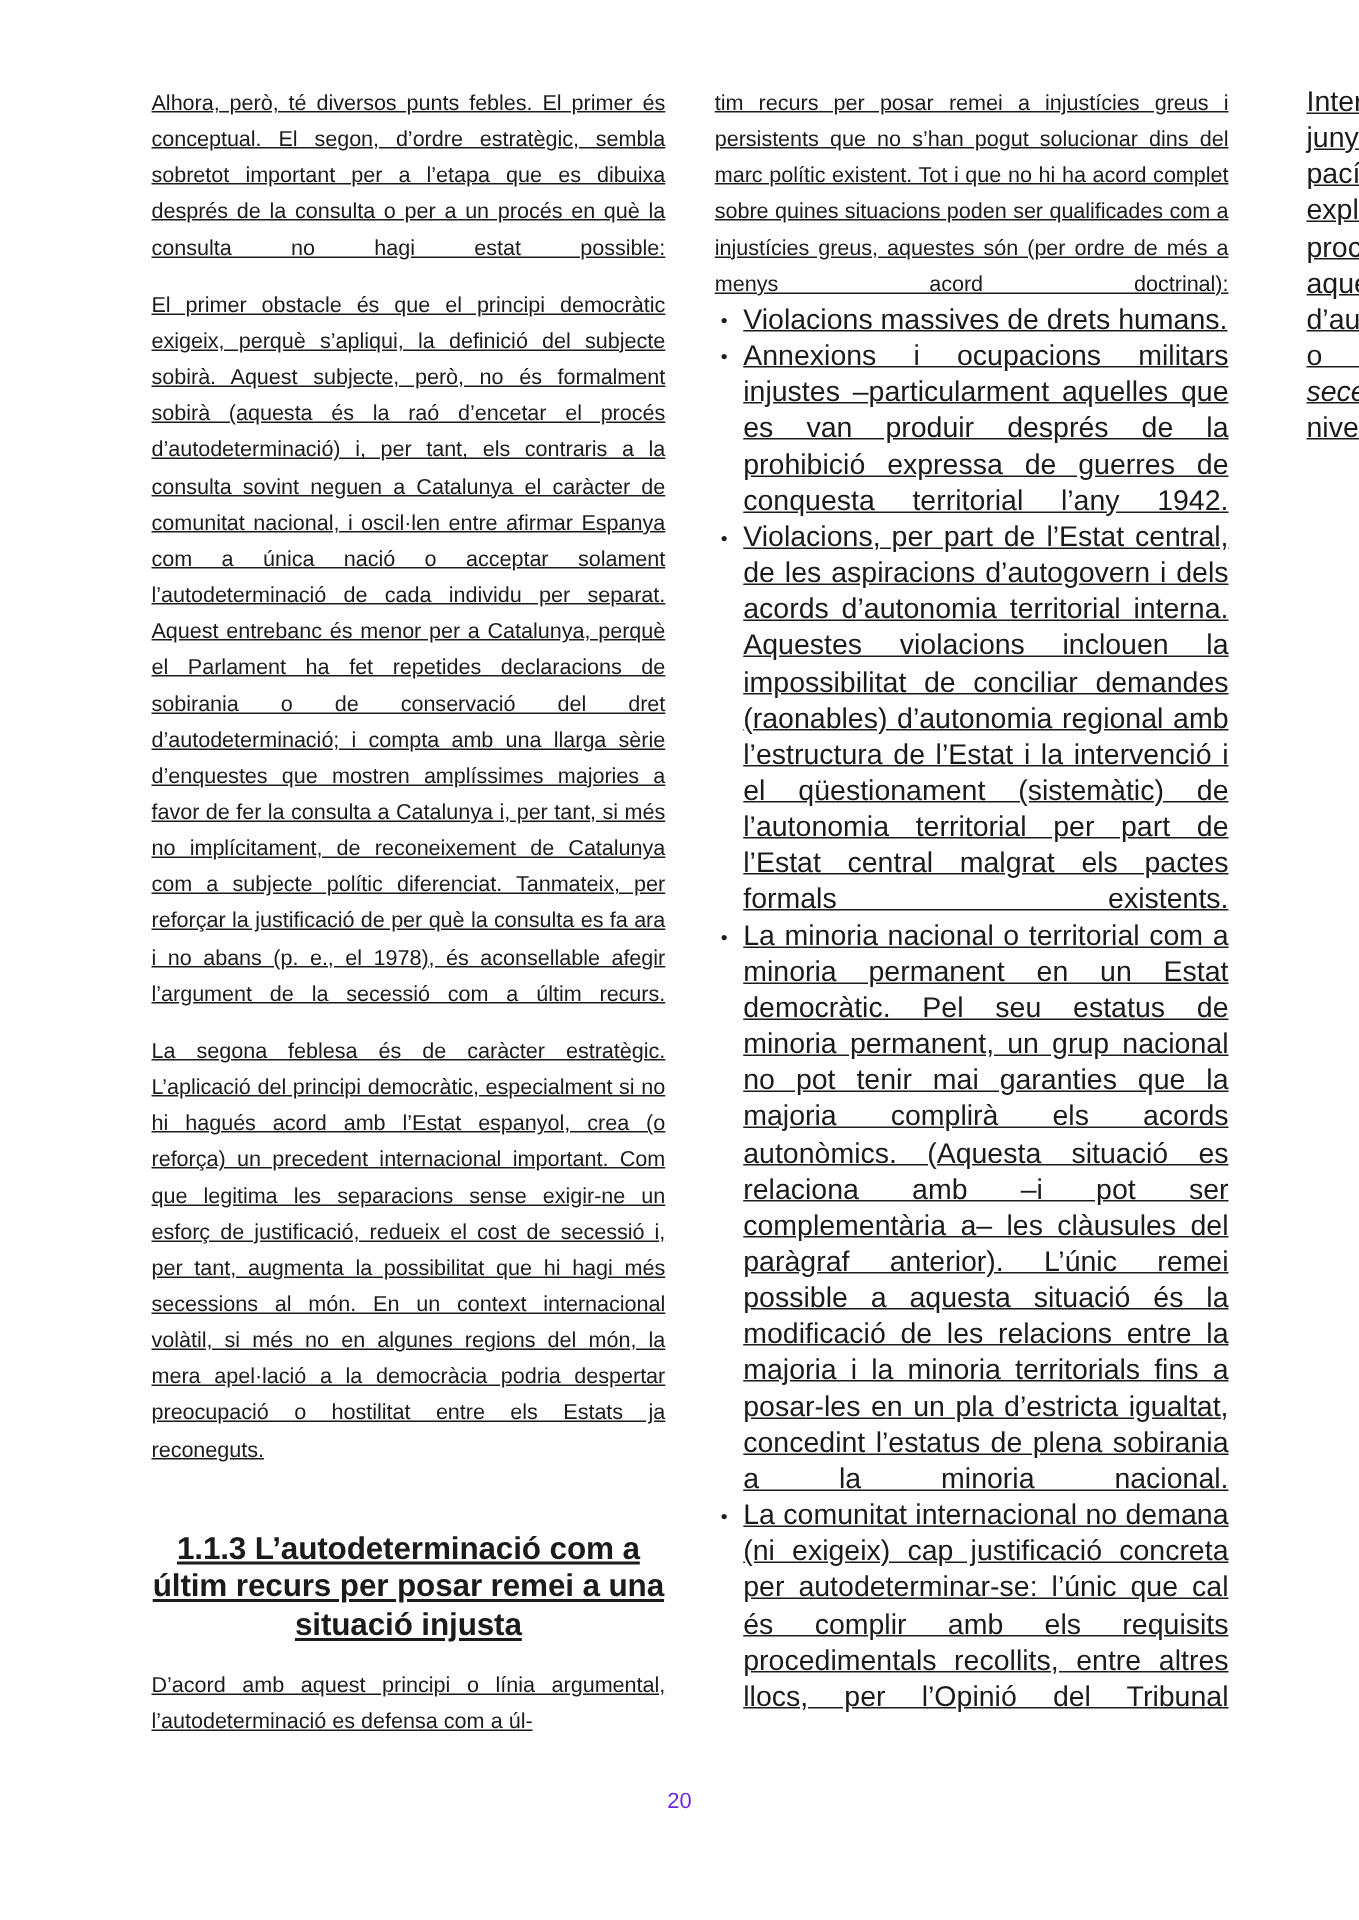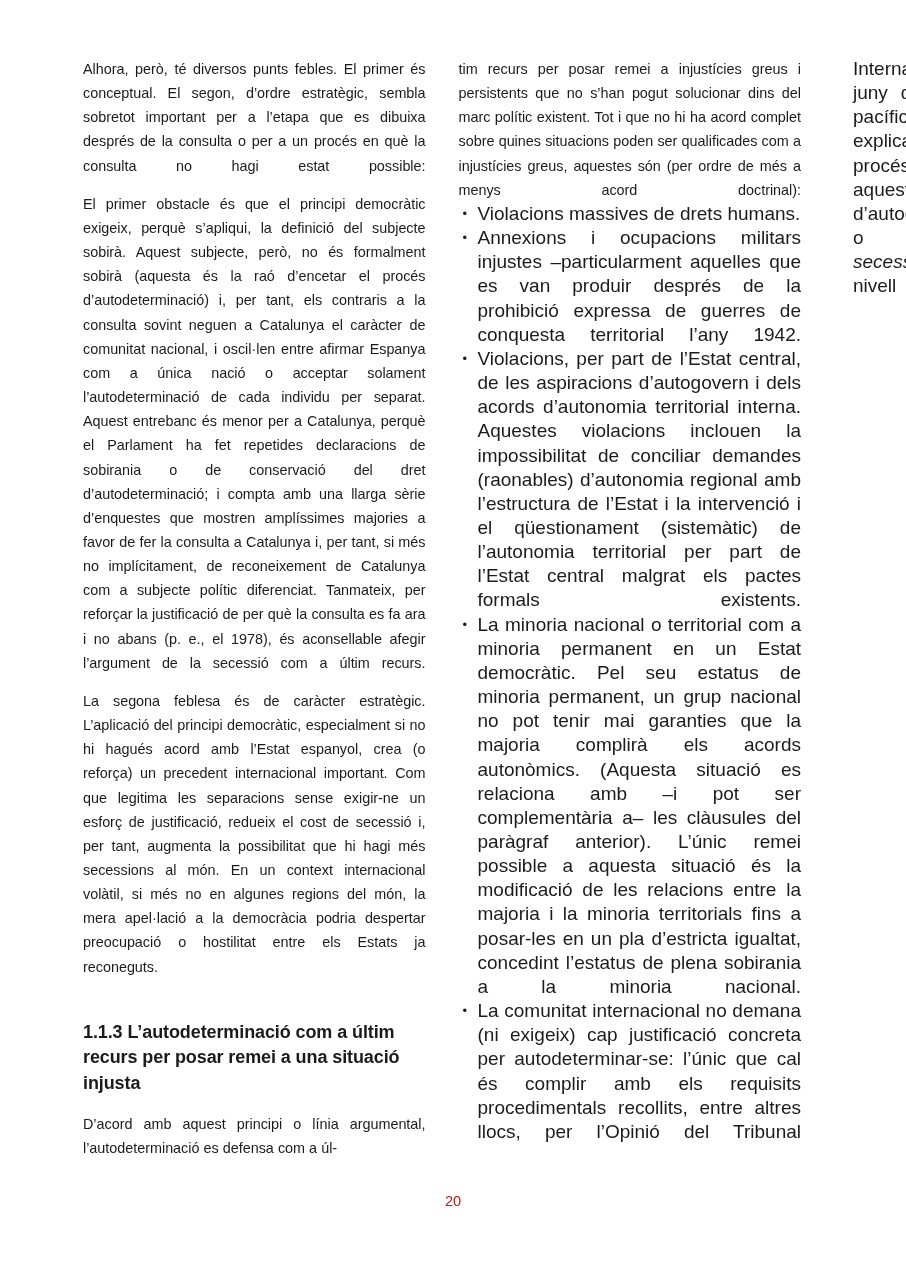--- a/index.html
+++ b/index.html
@@ -21,32 +21,33 @@
     position: absolute;
     top: 0;
     left: 0;
     width: 906px;
     height: 1280px;
     background: #ffffff;
   }
 
   .text-body {
     position: absolute;
-    left: 83px;
+    left: 101px;
     top: 57px;
     width: 718px;
     height: 1105px;
     column-count: 2;
     column-gap: 33px;
     column-fill: auto;
     font-size: 14.4px;
     line-height: 24.15px;
     text-align: justify;
     text-justify: inter-word;
     hyphens: manual;
+    text-decoration: underline;
     -webkit-hyphens: manual;
   }
 
   .para {
     margin: 0 0 0 0;
     text-align: justify;
     text-align-last: left;
     font-size: 14.4px;
     line-height: 24.15px;
     letter-spacing: -0.02px;
@@ -55,25 +56,25 @@
 
   .para + .para {
     margin-top: 14px;
   }
 
   .para.cont {
     text-align-last: justify;
   }
 
   .section-heading {
-    font-size: 18px;
+    font-size: 21px;
     line-height: 25.5px;
     font-weight: bold;
     margin: 41px 0 16px 0;
-    text-align: left;
+    text-align: center;
     letter-spacing: -0.1px;
     break-after: avoid;
   }
 
   .bullet-list {
     list-style: none;
     margin: 0;
     padding: 0;
   }
 
@@ -109,21 +110,21 @@
   }
 
   .folio {
     position: absolute;
     left: 0;
     top: 1192px;
     width: 906px;
     text-align: center;
     font-size: 14.6px;
     line-height: 18px;
-    color: #b91c1c;
+    color: #6d28d9;
   }
 </style>
 </head>
 <body>
 
 <div class="page">
 
   <div class="text-body">
 
     <p class="para cont">Alhora, però, té diversos punts febles. El primer és conceptual. El segon, d’ordre estratègic, sembla sobretot important per a l’etapa que es dibuixa després de la consulta o per a un procés en què la consulta no hagi estat possible:</p>

